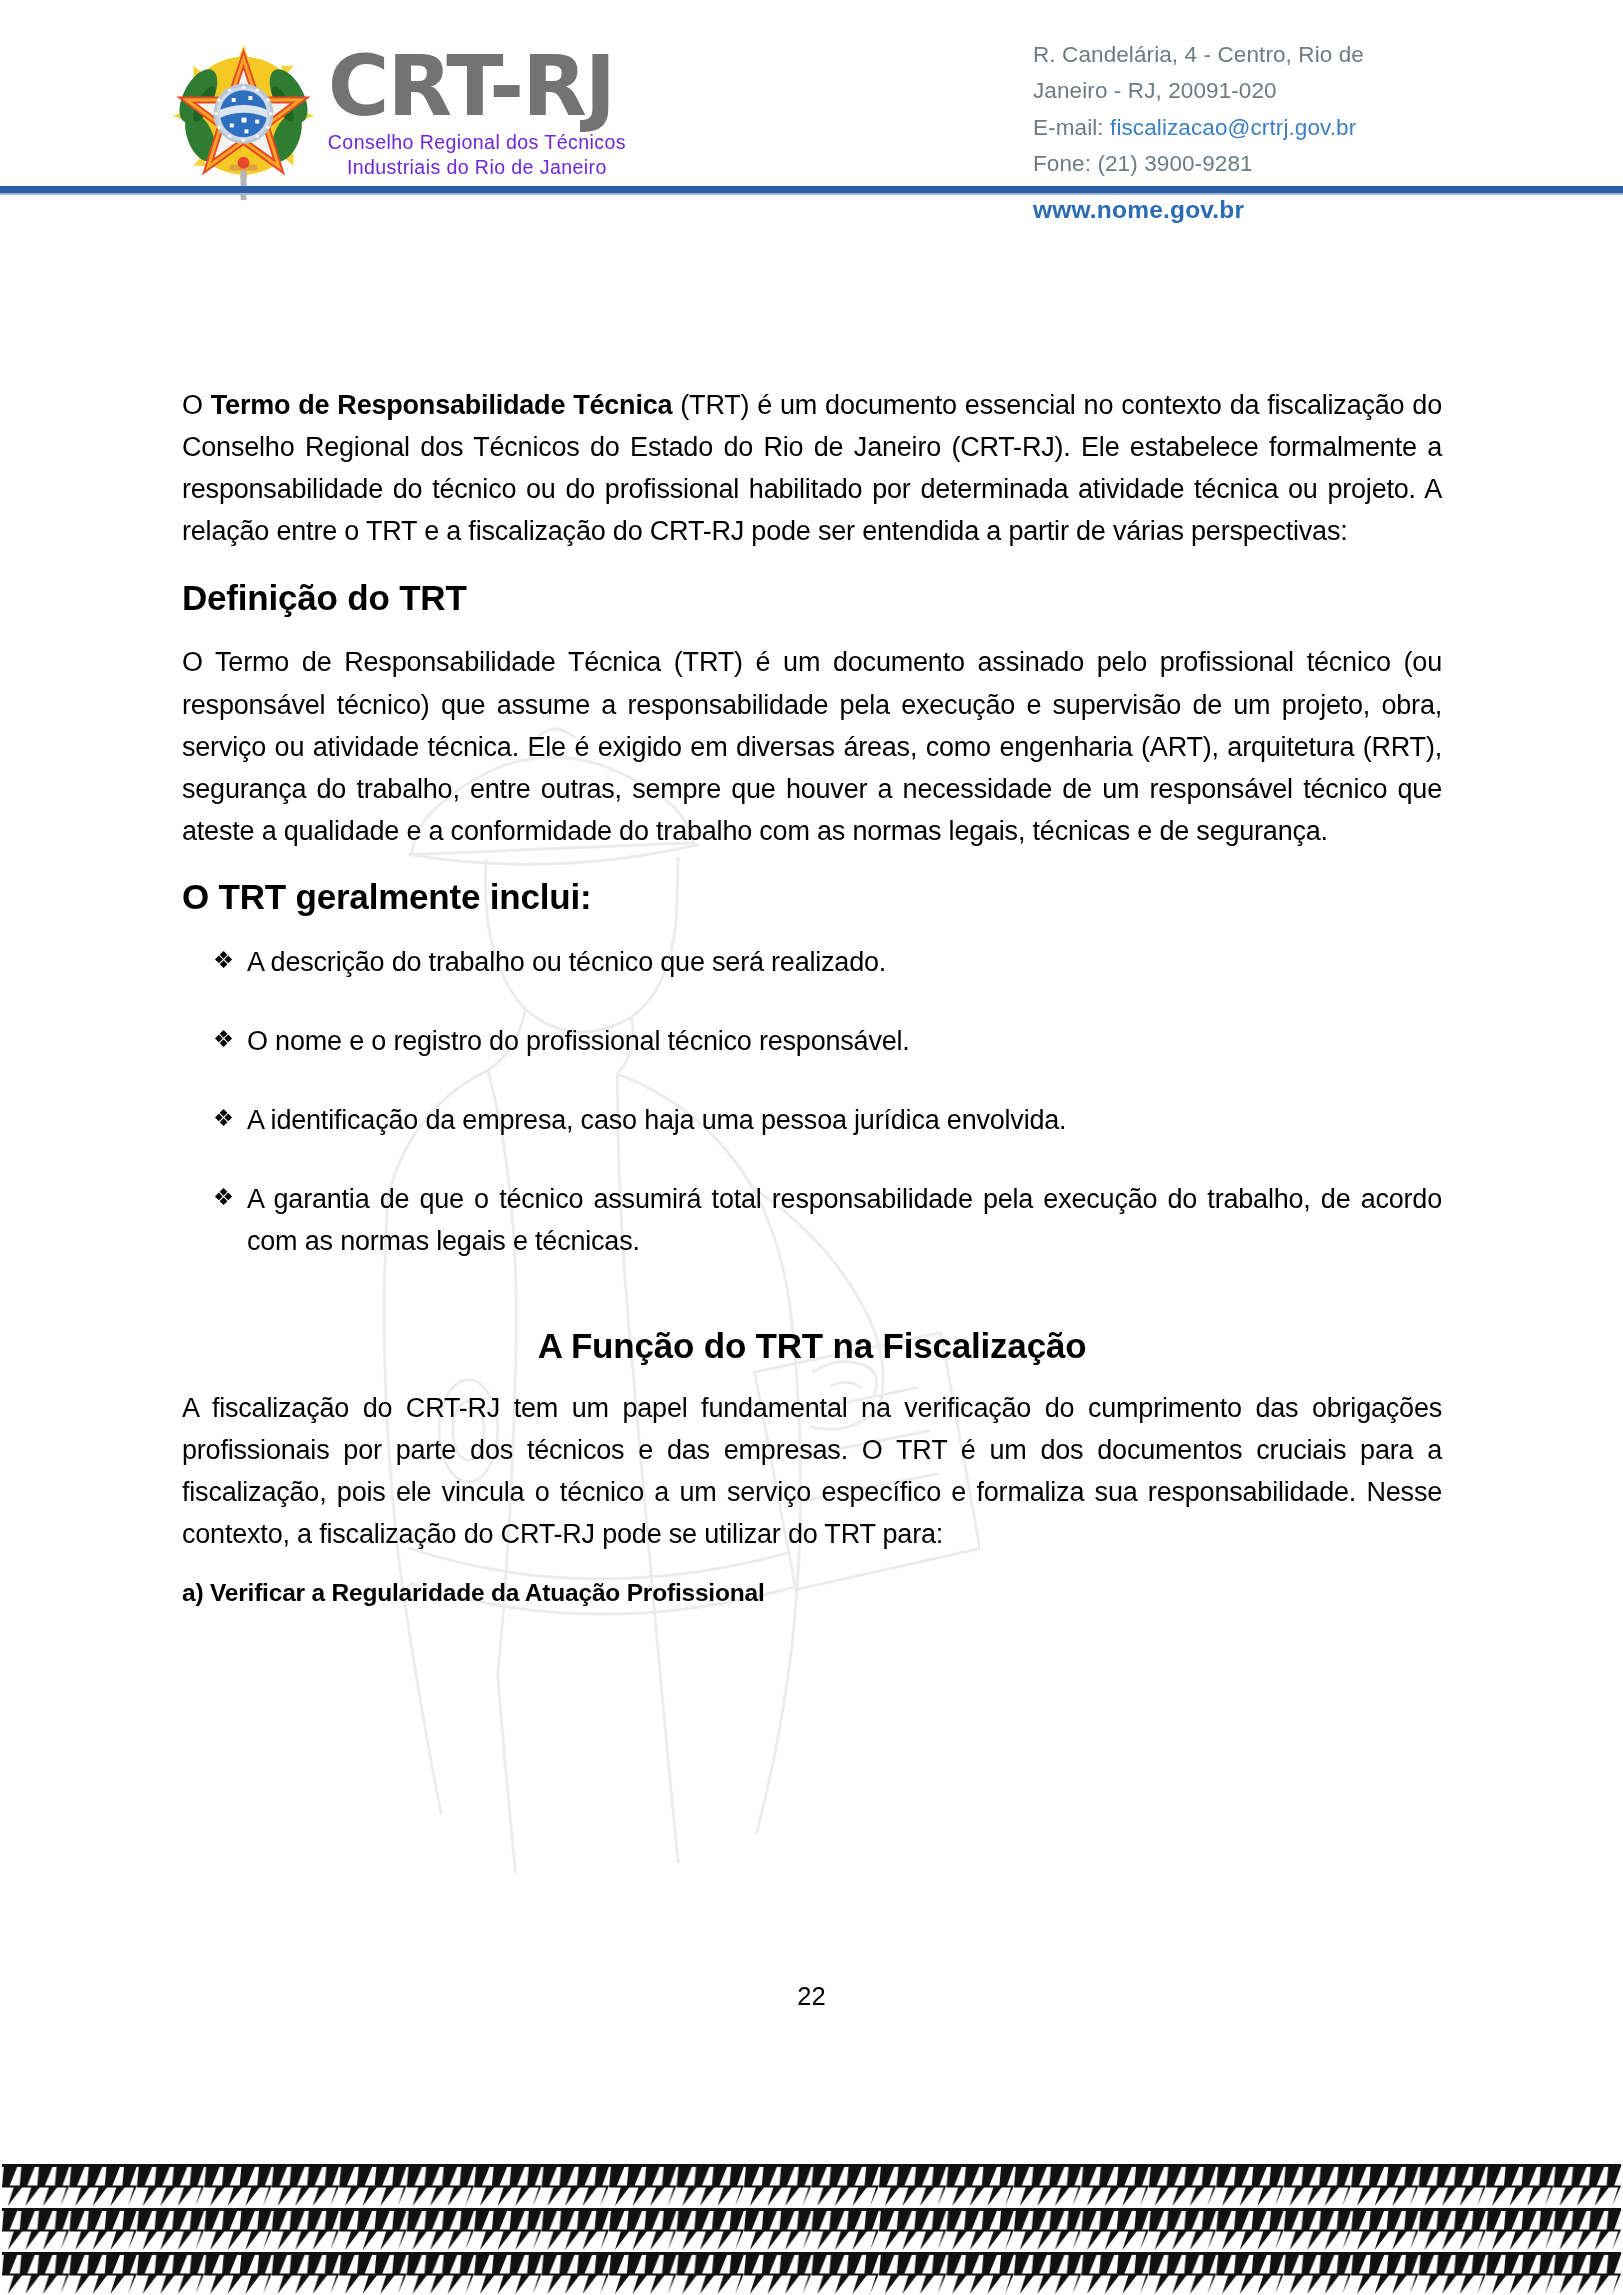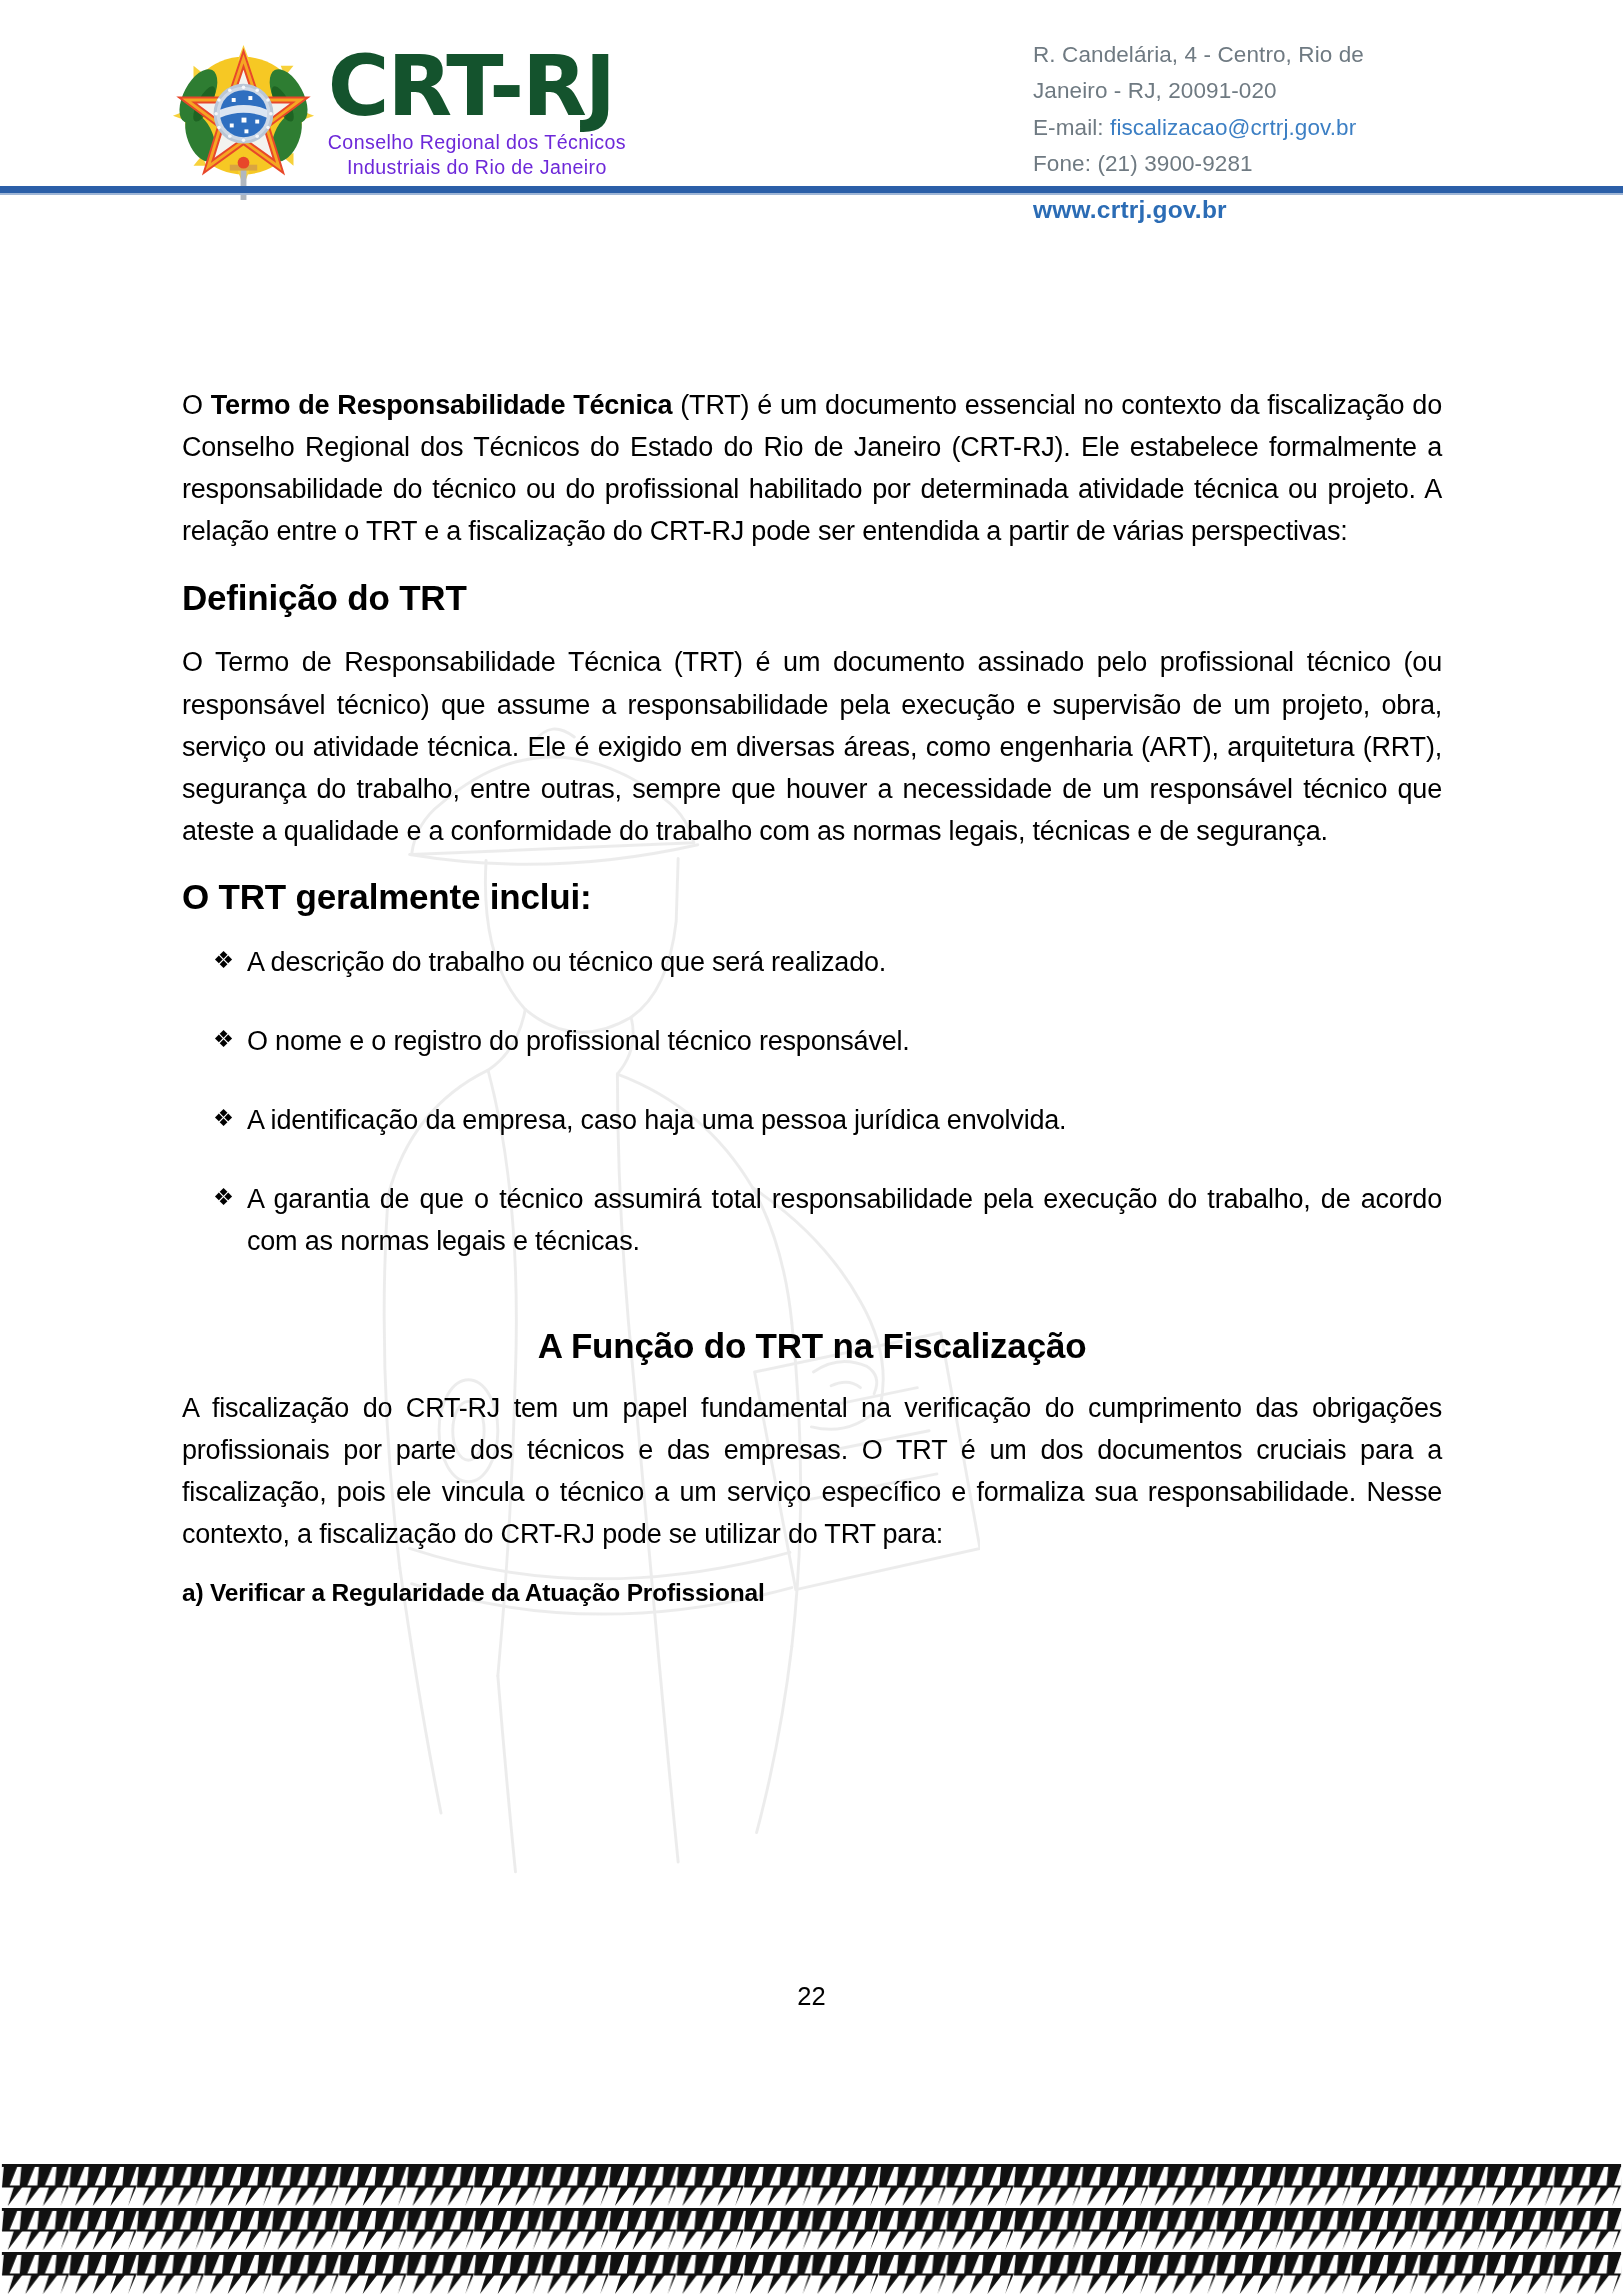--- a/index.html
+++ b/index.html
@@ -43,21 +43,21 @@
   .logo-text {
     margin-left: 9.8px;
     margin-top: 17.6px;
   }
   .logo-title {
     font-family: "DejaVu Sans", sans-serif;
     font-weight: bold;
     font-size: 84px;
     line-height: 0.95;
     letter-spacing: -2px;
-    color: #14532d;
+    color: #737373;
   }
   .logo-sub {
     font-family: "Liberation Sans", sans-serif;
     font-size: 19.6px;
     line-height: 1.25;
     color: #6d28d9;
     text-align: center;
     margin-top: 3.9px;
     letter-spacing: 0.4px;
   }
@@ -282,21 +282,21 @@
         <div>Industriais do Rio de Janeiro</div>
       </div>
     </div>
   </div>
 
   <div class="contact-block">
     <div class="contact-line">R. Candelária, 4 - Centro, Rio de</div>
     <div class="contact-line">Janeiro - RJ, 20091-020</div>
     <div class="contact-line"><span>E-mail: </span><span class="contact-email-value">fiscalizacao@crtrj.gov.br</span></div>
     <div class="contact-line">Fone: (21) 3900-9281</div>
-    <div class="contact-line contact-site">www.crtrj.gov.br</div>
+    <div class="contact-line contact-site">www.nome.gov.br</div>
   </div>
 
   <div class="header-rule"></div>
   <div class="header-rule-thin"></div>
 </div>
 
 <div class="watermark">
   <svg viewBox="0 0 700 1250" xmlns="http://www.w3.org/2000/svg" fill="none" stroke="#b9b9b9" stroke-width="3" stroke-linecap="round" stroke-linejoin="round">
 
     <path d="M150 120 Q 255 30 370 110 Q 400 128 408 160 L 120 172 Q 124 140 150 120 Z"></path>

